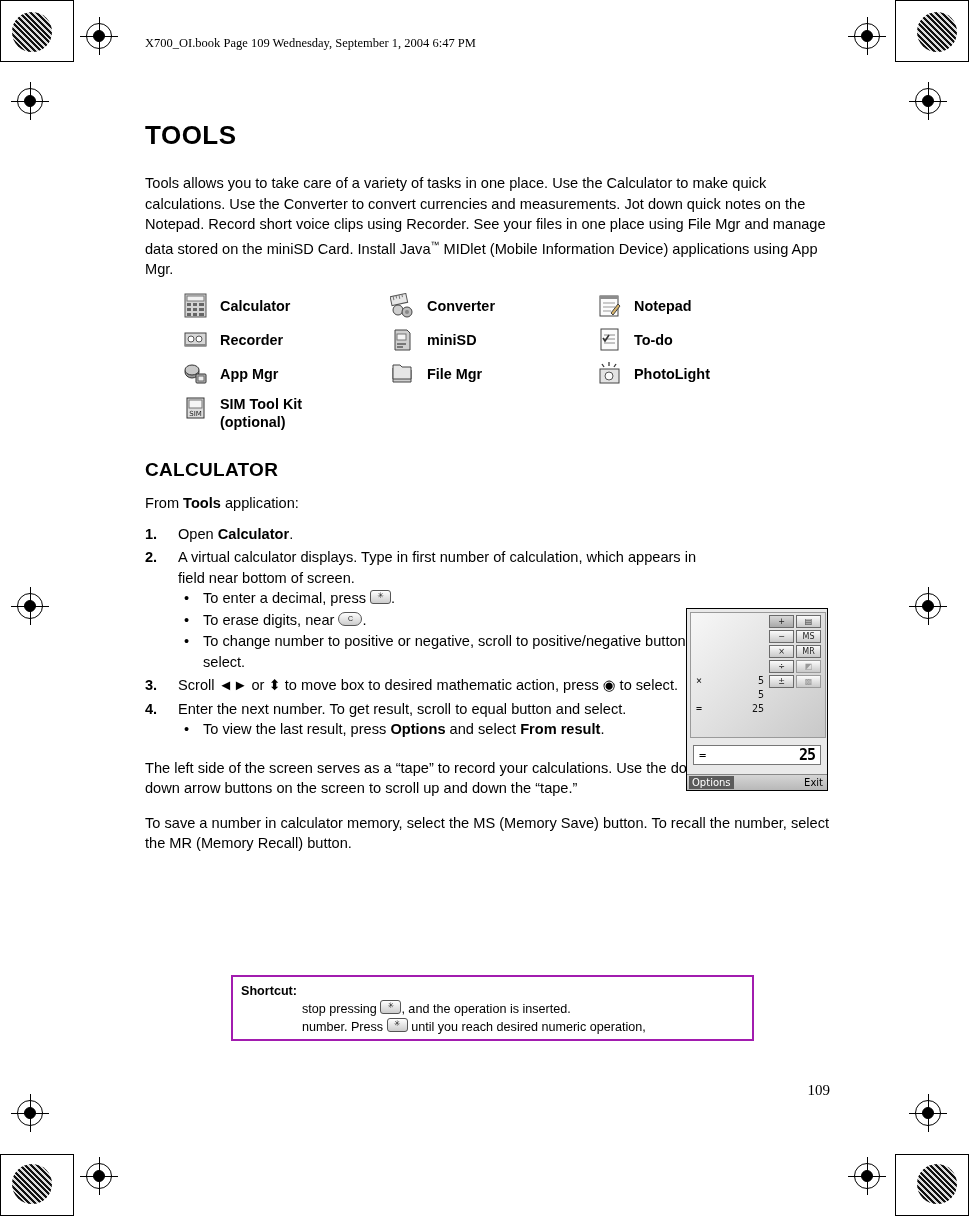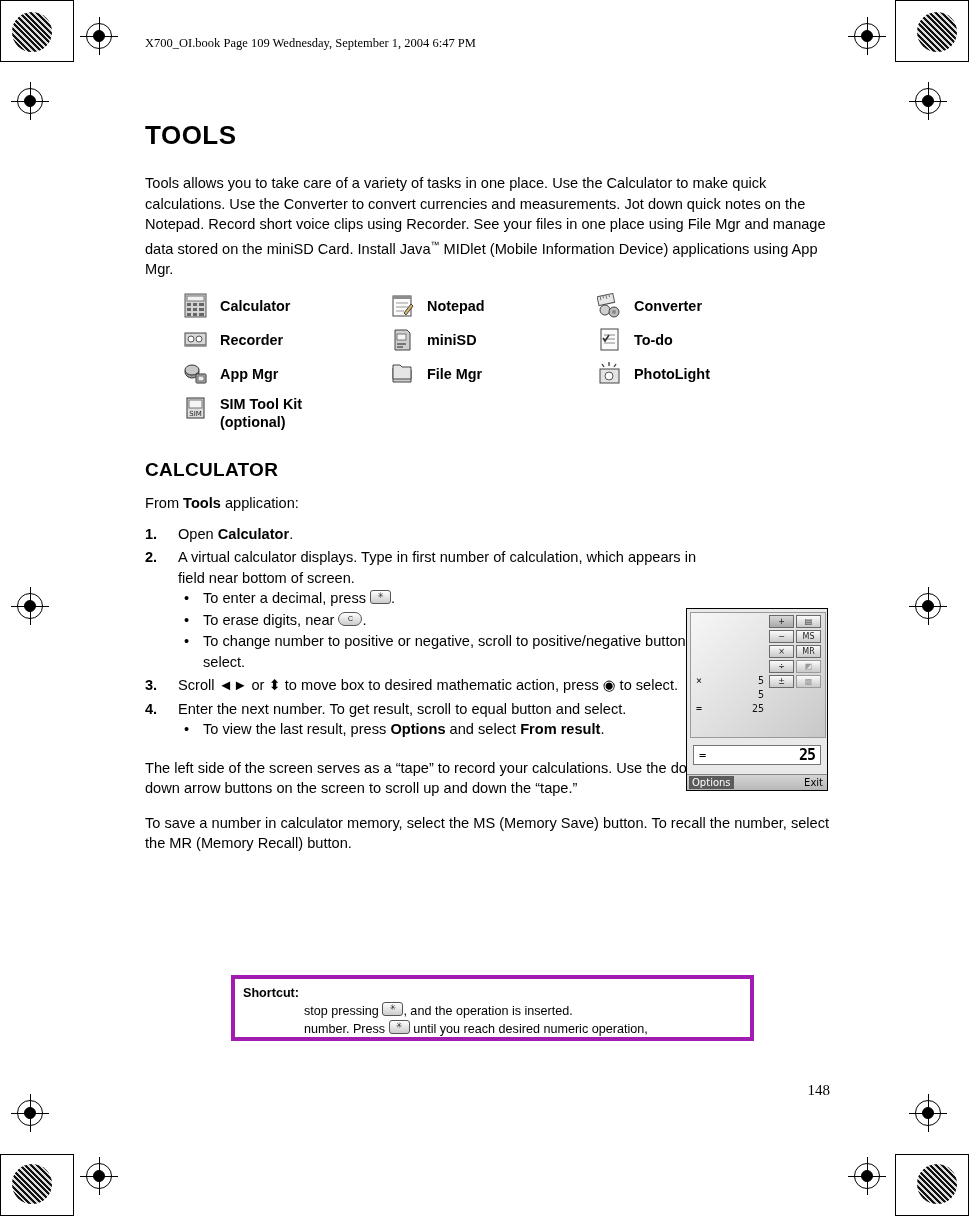--- a/index.html
+++ b/index.html
@@ -321,21 +321,21 @@
     line-height: 13px;
   }
 
   
   .shortcut-box {
     position: absolute;
     left: 231px;
     top: 975px;
     width: 523px;
     height: 66px;
-    border: 4px solid #a21caf;
+    border: 2px solid #a21caf;
     box-sizing: border-box;
     background: #fff;
     padding: 6px 8px 0 8px;
   }
   .shortcut-box .srow {
     display: flex;
     font-size: 12.6px;
     line-height: 17px;
   }
   .shortcut-box .slabel {
@@ -463,48 +463,48 @@
                 <rect x="10" y="20" width="4" height="3"></rect>
                 <rect x="16" y="20" width="5" height="3"></rect>
             </g>
           </svg>
         </span>
         <span class="label">Calculator</span>
       </div>
       <div class="icon-cell">
         <span class="glyph">
           <svg width="26" height="25" viewBox="0 0 26 25">
-            <rect x="3" y="3" width="18" height="20" fill="#fcfcfc" stroke="#444"></rect>
-            <rect x="3" y="3" width="18" height="3" fill="#8c8c8c"></rect>
-            <g stroke="#999">
-                <line x1="6" y1="10" x2="18" y2="10"></line>
-                <line x1="6" y1="14" x2="18" y2="14"></line>
-                <line x1="6" y1="18" x2="14" y2="18"></line>
-              </g>
-            <path d="M14 20 L21 11 L23 13 L16 22 Z" fill="#d6b36b" stroke="#444"></path>
-          </svg>
-        </span>
-        <span class="label">Notepad</span>
-      </div>
-      <div class="icon-cell">
-        <span class="glyph">
-          <svg width="26" height="25" viewBox="0 0 26 25">
             <rect x="1" y="2" width="16" height="9" fill="#e7e7e7" stroke="#555" transform="rotate(-12 9 7)"></rect>
             <g stroke="#777" stroke-width="1" transform="rotate(-12 9 7)">
               <line x1="4" y1="2" x2="4" y2="6"></line>
                 <line x1="7" y1="2" x2="7" y2="5"></line>
               <line x1="10" y1="2" x2="10" y2="6"></line>
                 <line x1="13" y1="2" x2="13" y2="5"></line>
             </g>
             <circle cx="8" cy="17" r="5" fill="#cfcfcf" stroke="#444"></circle>
             <circle cx="17" cy="19" r="5" fill="#bdbdbd" stroke="#444"></circle>
             <circle cx="17" cy="19" r="2" fill="#888"></circle>
           </svg>
         </span>
         <span class="label">Converter</span>
+      </div>
+      <div class="icon-cell">
+        <span class="glyph">
+          <svg width="26" height="25" viewBox="0 0 26 25">
+            <rect x="3" y="3" width="18" height="20" fill="#fcfcfc" stroke="#444"></rect>
+            <rect x="3" y="3" width="18" height="3" fill="#8c8c8c"></rect>
+            <g stroke="#999">
+                <line x1="6" y1="10" x2="18" y2="10"></line>
+                <line x1="6" y1="14" x2="18" y2="14"></line>
+                <line x1="6" y1="18" x2="14" y2="18"></line>
+              </g>
+            <path d="M14 20 L21 11 L23 13 L16 22 Z" fill="#d6b36b" stroke="#444"></path>
+          </svg>
+        </span>
+        <span class="label">Notepad</span>
       </div>
     </div>
 
     <div class="icon-row">
       <div class="icon-cell">
         <span class="glyph">
           <svg width="26" height="25" viewBox="0 0 26 25">
             <rect x="2" y="6" width="21" height="13" fill="#d8d8d8" stroke="#444"></rect>
             <circle cx="8" cy="12" r="3" fill="#fff" stroke="#555"></circle>
             <circle cx="16" cy="12" r="3" fill="#fff" stroke="#555"></circle>
@@ -694,13 +694,13 @@
   <div class="srow">
     <span class="slabel" style="visibility:hidden;">Shortcut:</span>
     <span class="stext"><span>stop pressing </span><span class="keycap star"></span><span>, and the operation is inserted.</span></span>
   </div>
   <div class="srow">
     <span class="slabel" style="visibility:hidden;">Shortcut:</span>
     <span class="stext"><span>number. Press </span><span class="keycap star"></span><span> until you reach desired numeric operation,</span></span>
   </div>
 </div>
 
-<div class="page-number">148</div>
+<div class="page-number">109</div>
 
 </body></html>

